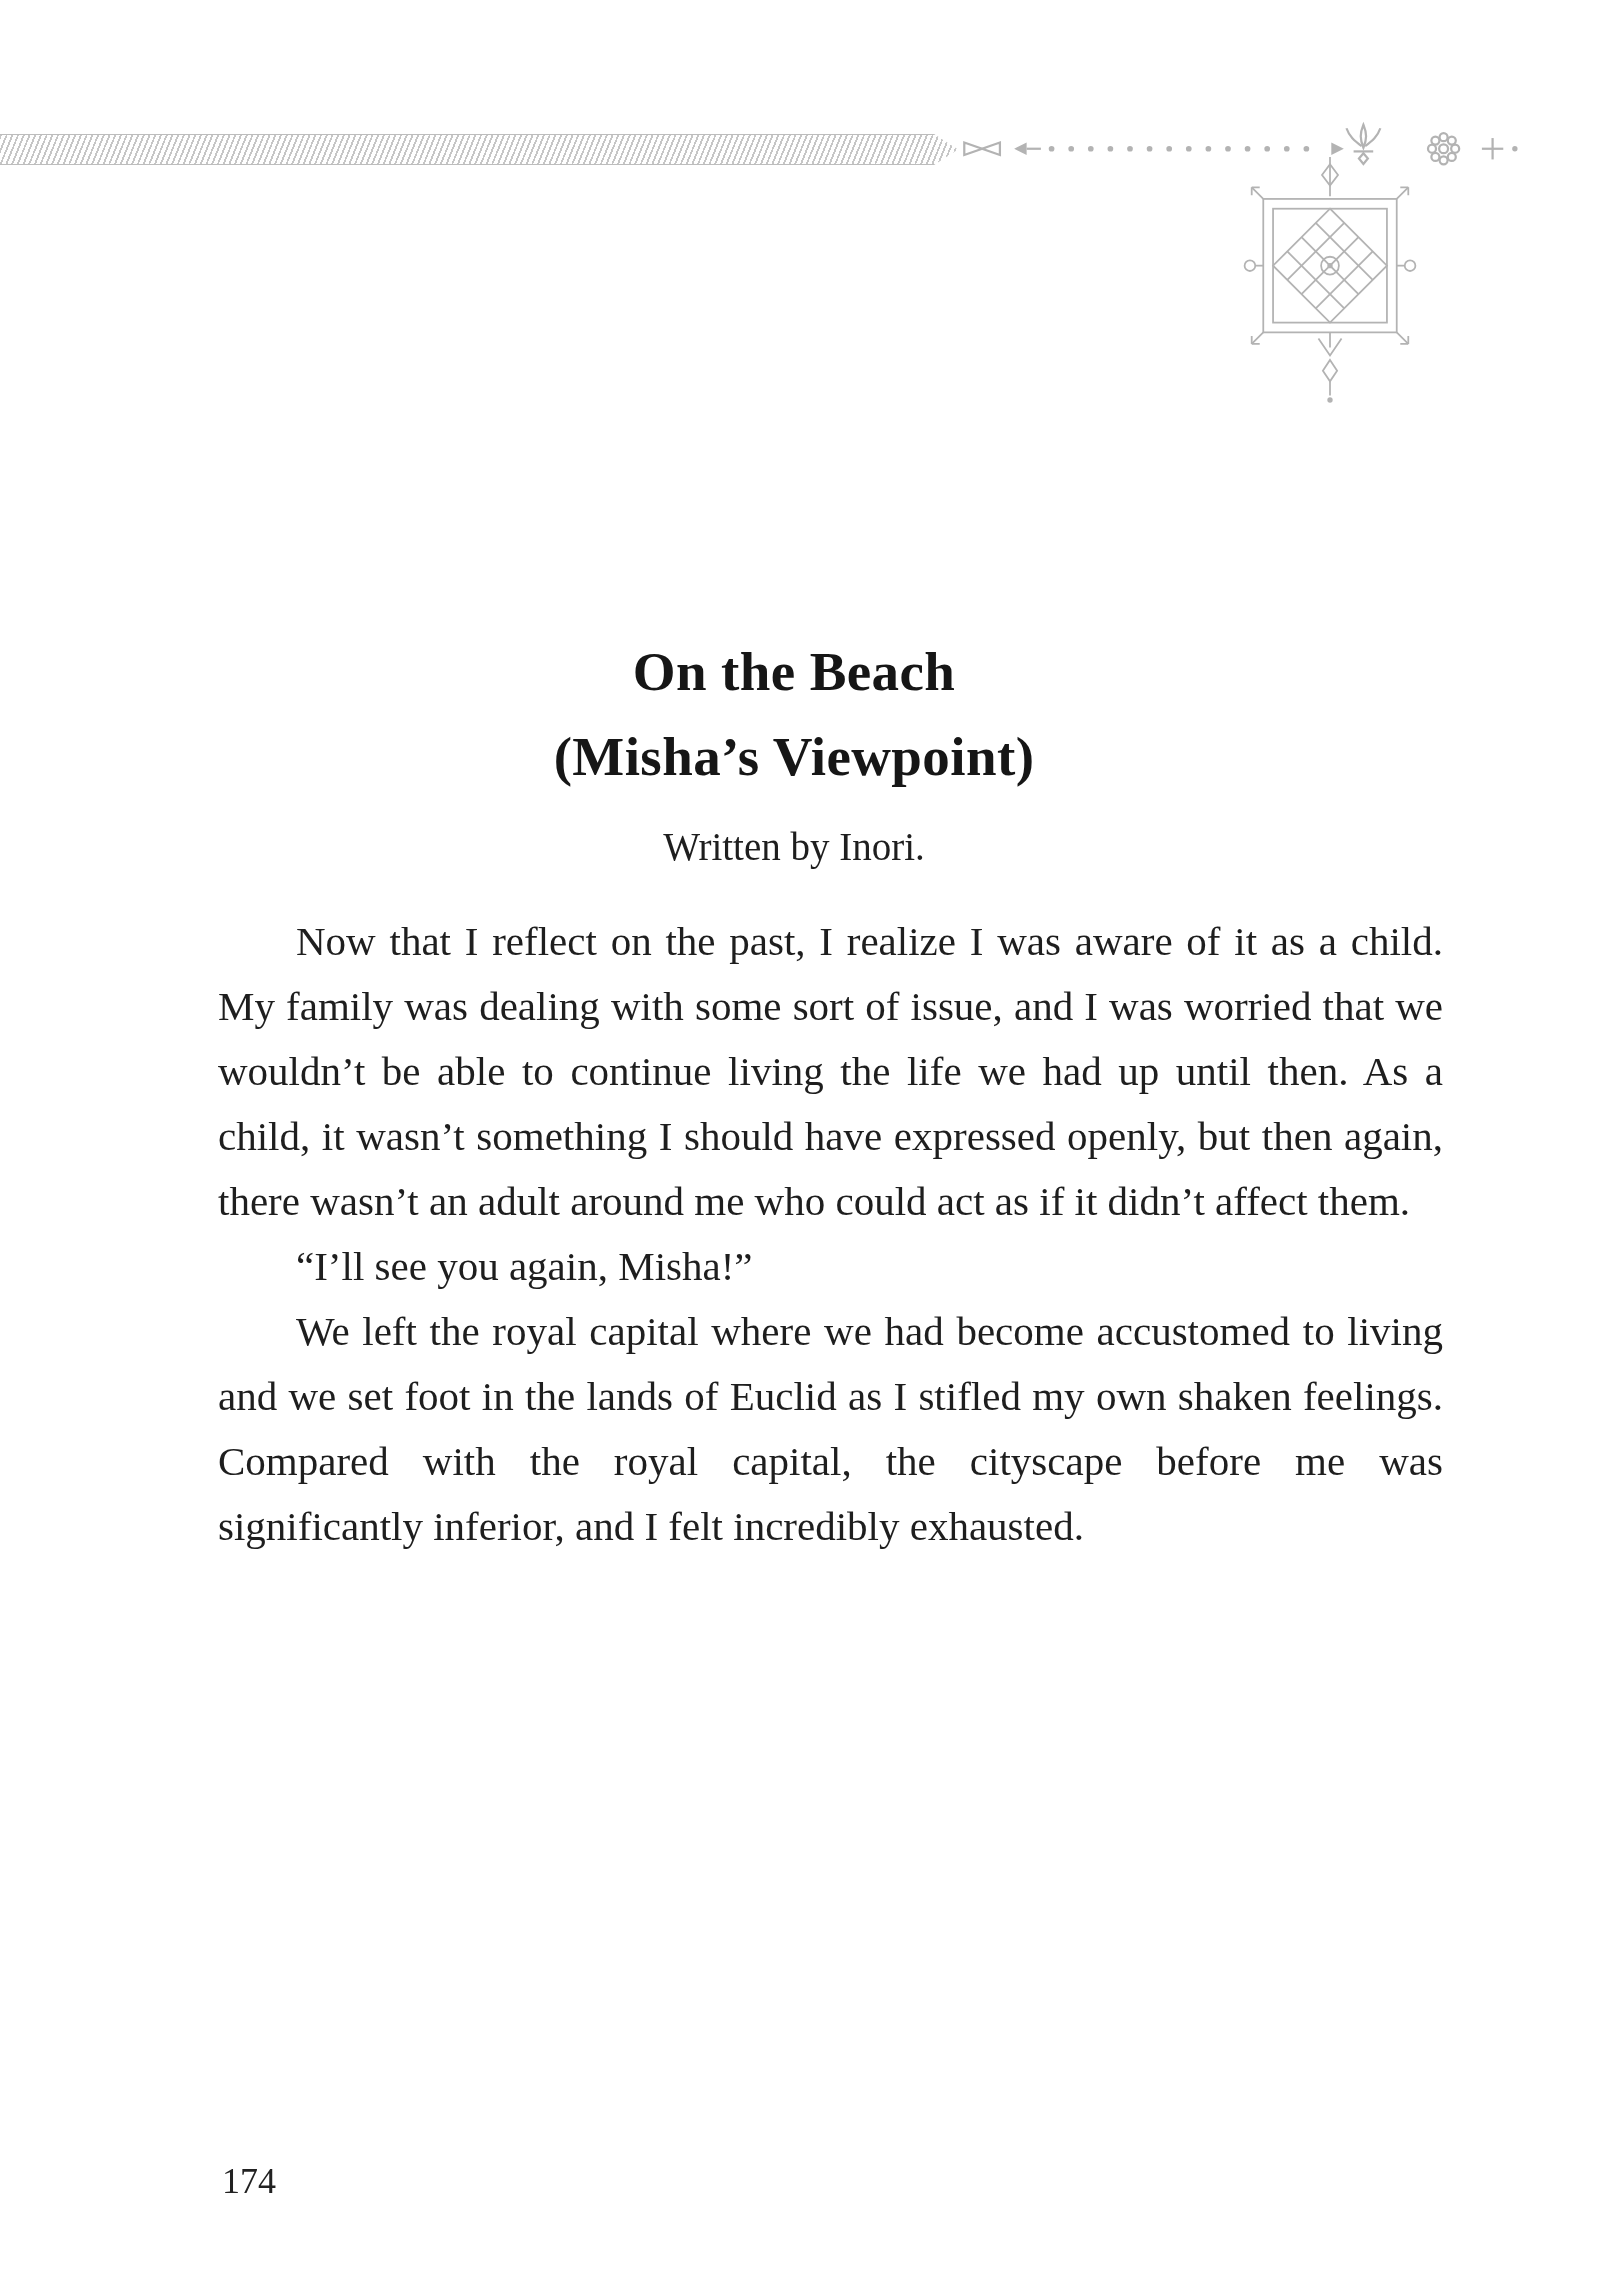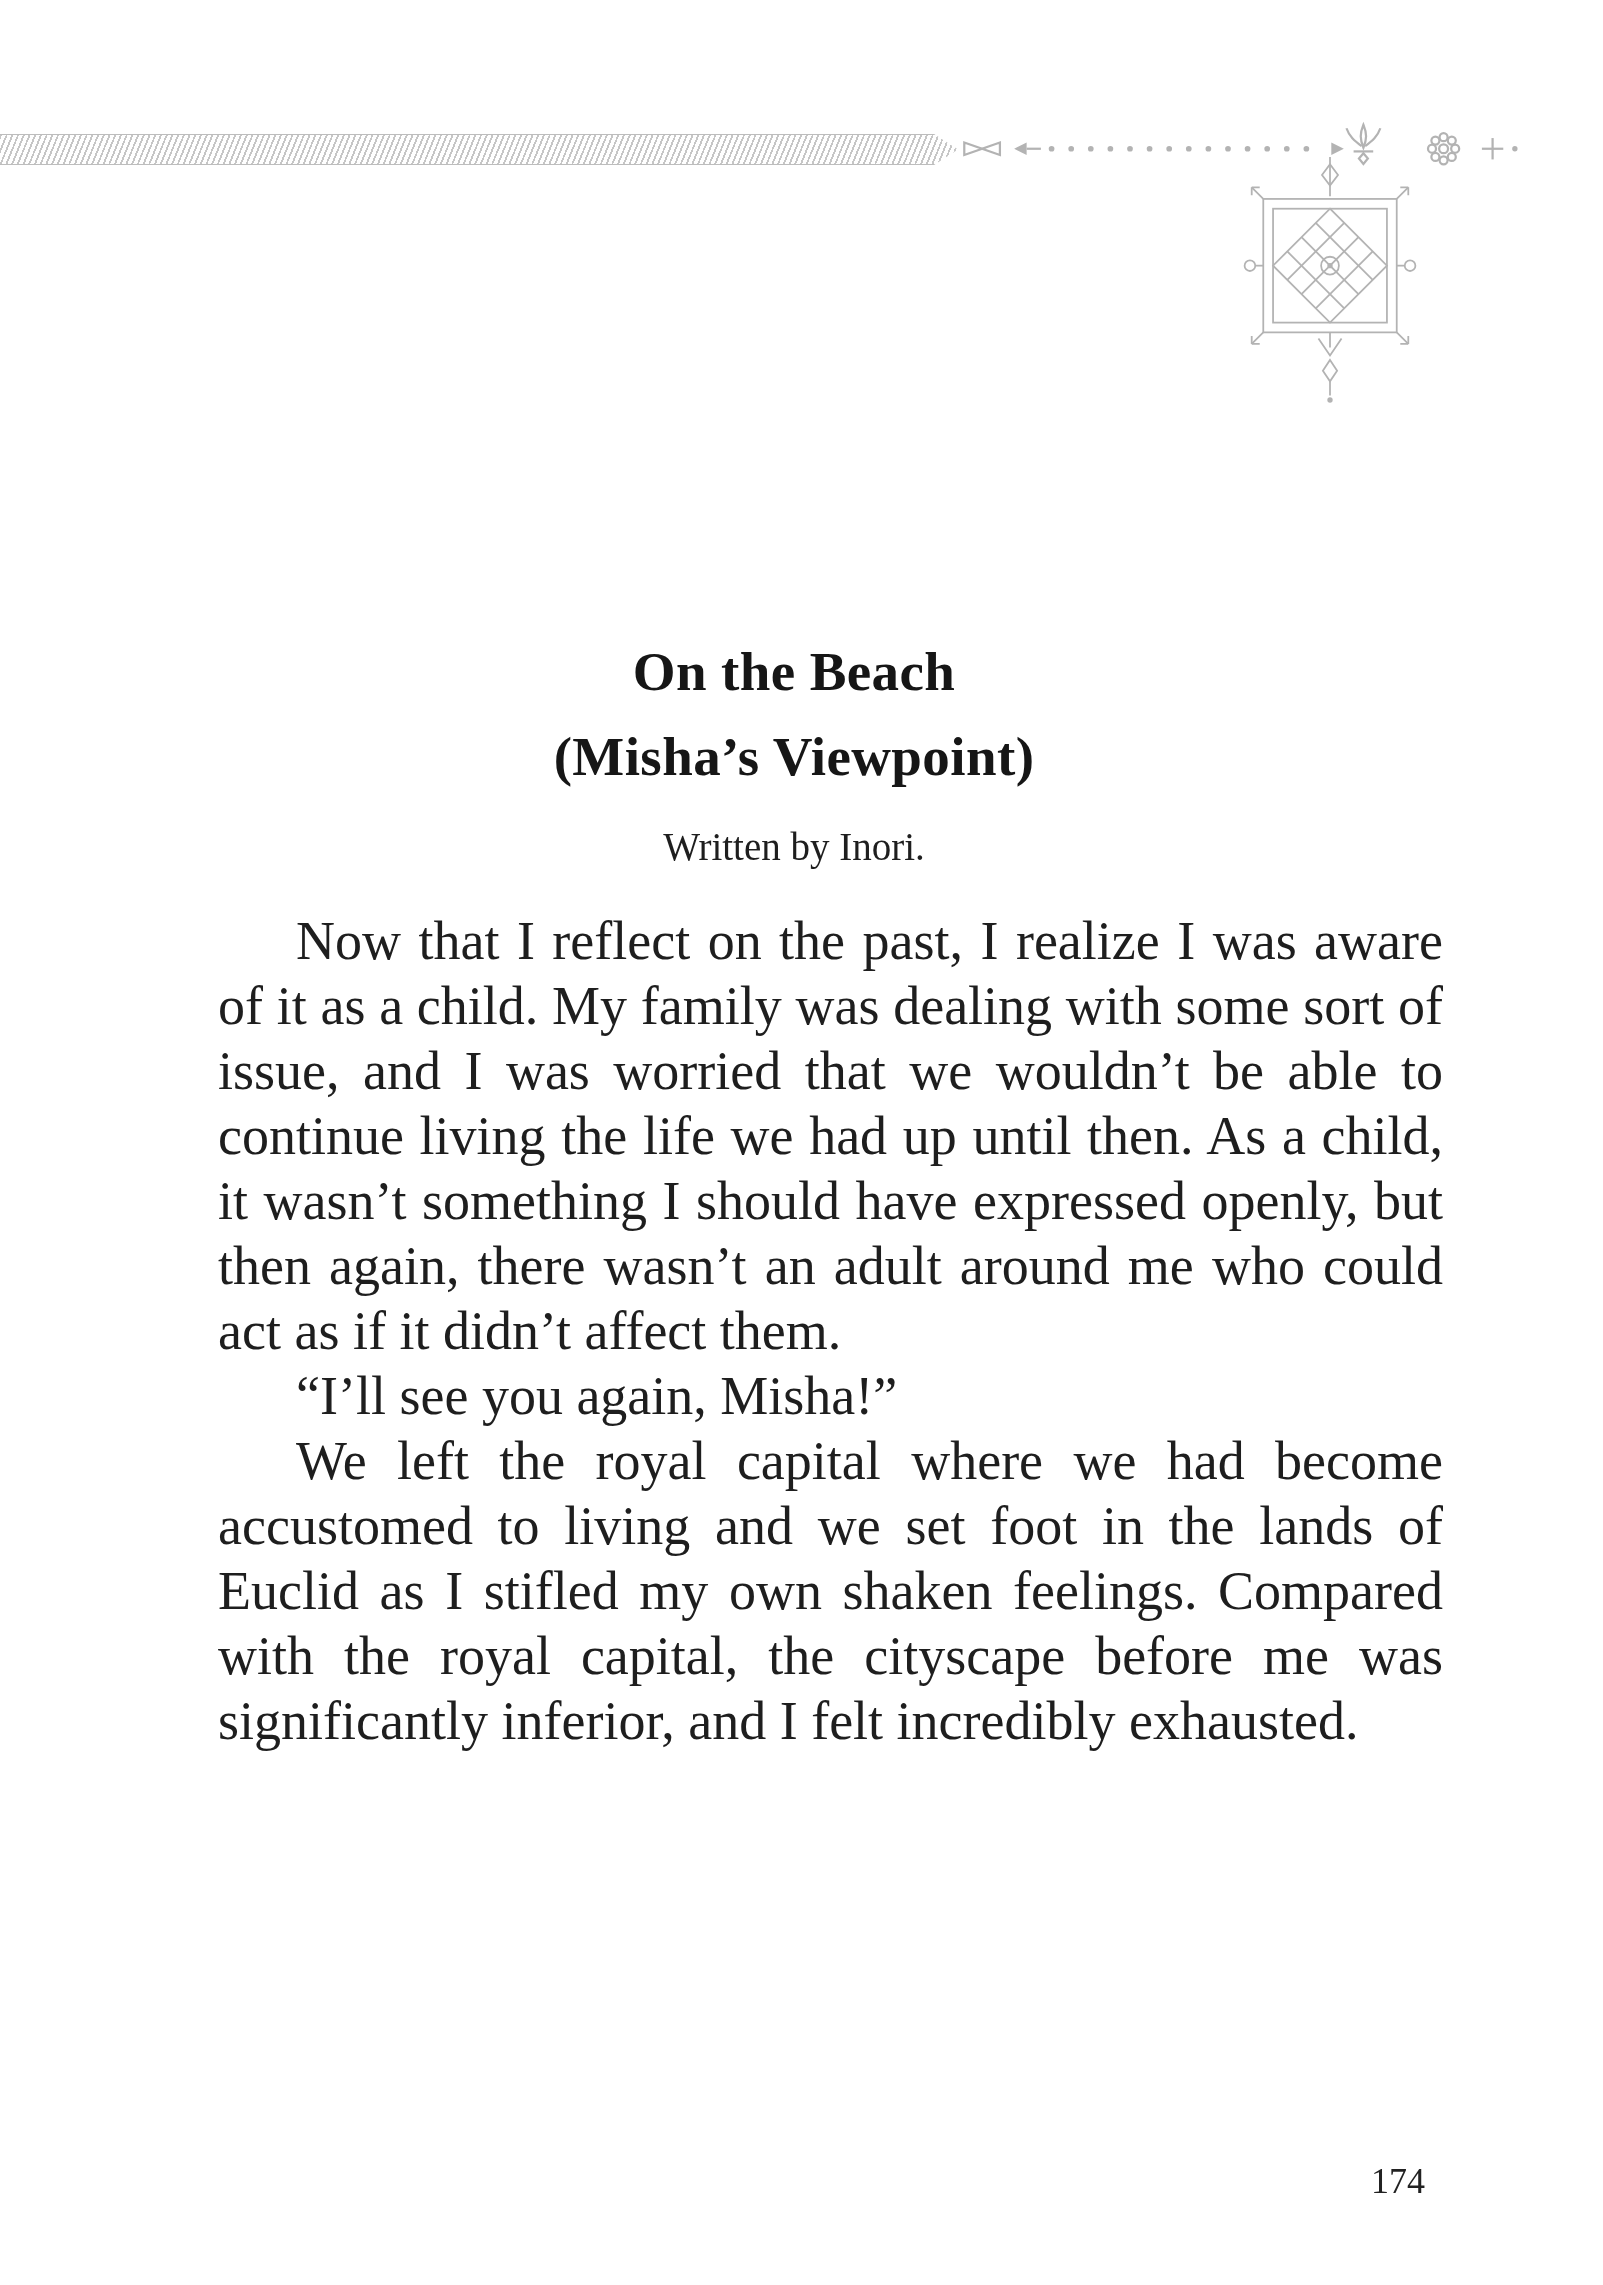--- a/index.html
+++ b/index.html
@@ -73,34 +73,33 @@
 
   
   .body-text {
     position: absolute;
     top: 909px;
     left: 218px;
     width: 1225px;
   }
   .para {
     margin: 0;
-    font-size: 54px;
+    font-size: 41px;
     line-height: 65px;
     text-align: justify;
     text-indent: 78px;
     color: #1e1e1e;
   }
 
   
   .page-number {
     position: absolute;
     top: 2160px;
-    left: 200px;
+    left: 222px;
     width: 1225px;
-    text-align: right;
     font-size: 36px;
     color: #222222;
   }
 </style>
 </head>
 <body>
 
 <div class="page">
 
   <div class="rule-band"></div>

